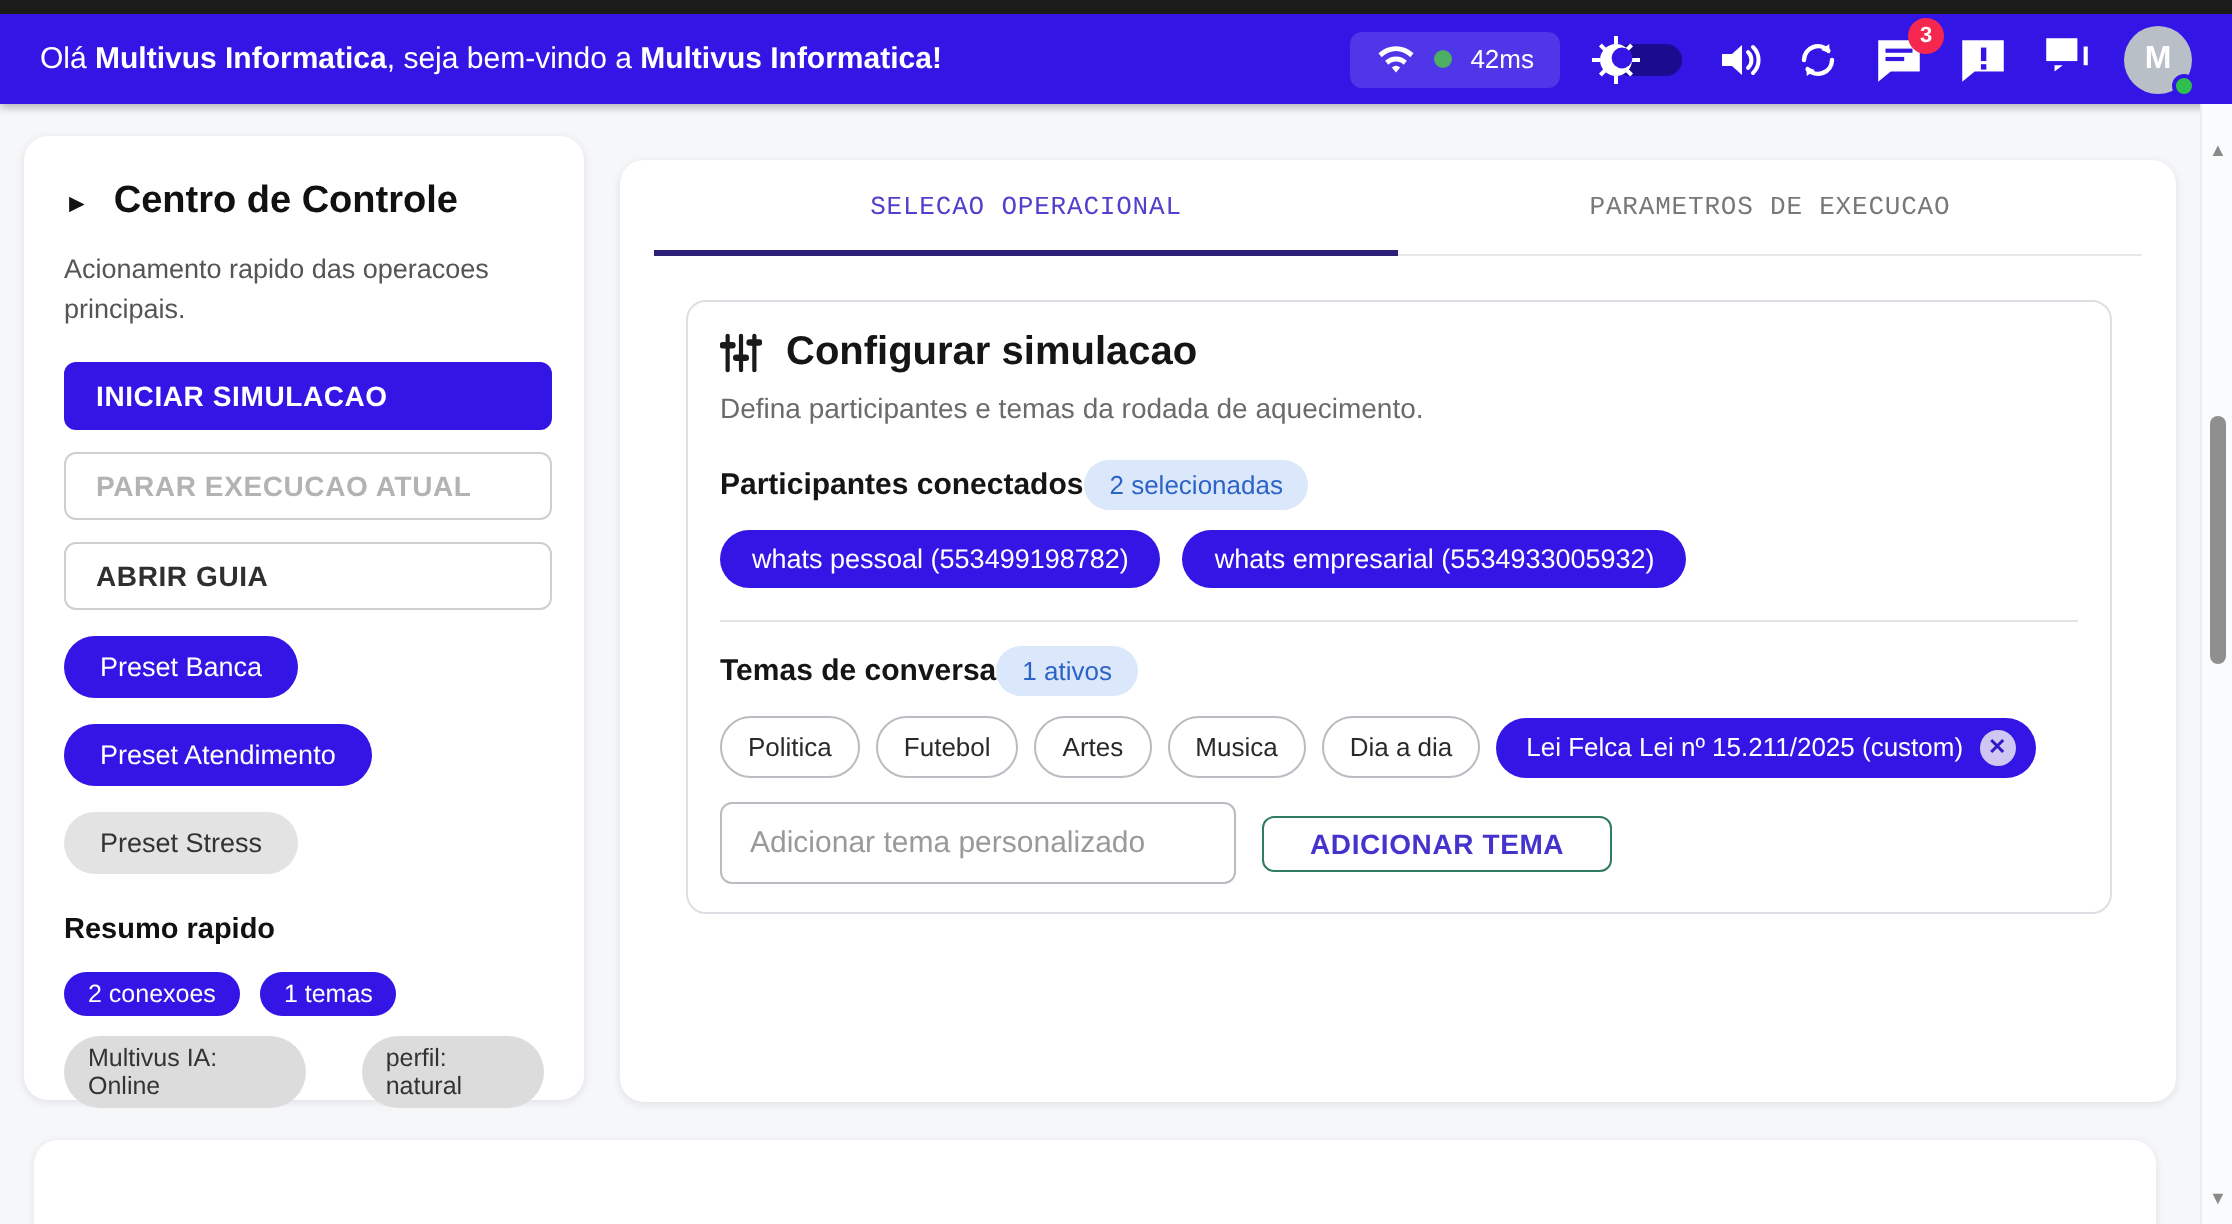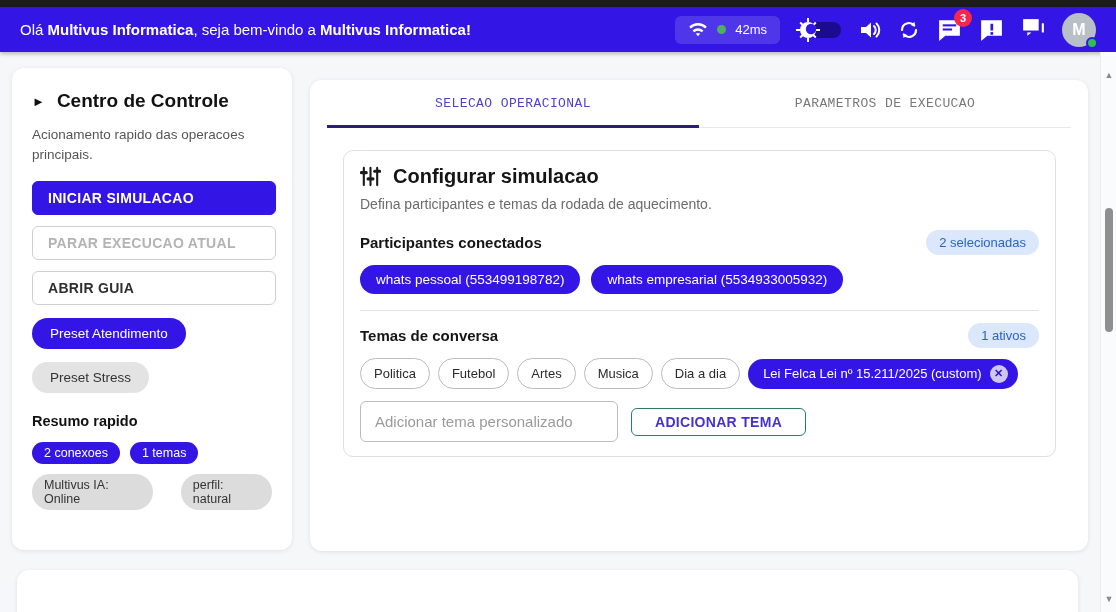--- a/index.html
+++ b/index.html
@@ -83,21 +83,21 @@
     font-size:13px; letter-spacing:.4px; color:#787878; cursor:pointer;font-family:Liberation Mono, monospace;
   }
   .tab.active { color:#5140cb; }
   .tab-underline { position:absolute; left:0; bottom:-1px; width:50%; height:3px; background:#2a2078; }
   .config-box {
     margin:22px 32px 0 33px; border:1px solid #dcdfe3; border-radius:10px; padding:14px 16px;
   }
   .cfg-title-row { display:flex; align-items:center; gap:12px; }
   .cfg-title { font-size:20px; font-weight:bold; color:#151515; }
   .cfg-sub { margin-top:8px; font-size:14px; color:#6b6b6b; }
-  .label-row { display:flex; align-items:center; justify-content:space-between; margin-top:18px; }
+  .label-row { display:flex; align-items:center; margin-top:18px; }
   .section-label { font-size:15px; font-weight:bold; color:#151515; }
   .count-badge { background:#dbe7fa; color:#2b63c8; font-size:13px; padding:5px 13px; border-radius:999px; }
   .pill-row { display:flex; align-items:center; gap:11px; margin-top:10px; flex-wrap:wrap; }
   .chip-blue {
     background:#3315e6; color:#fff; font-size:13.5px; padding:7px 16px; border-radius:16px;
     border:none; cursor:pointer; font-family:"Liberation Sans", sans-serif;
   }
   .chip-outline {
     background:#fff; color:#2a2a2a; font-size:13px; padding:7px 13px; border-radius:16px;
     border:1px solid #b9bcc1; cursor:pointer; font-family:"Liberation Sans", sans-serif;
@@ -232,20 +232,21 @@
   <div class="sb-title-row">
     <span class="sb-caret">►</span>
     <span class="sb-title">Centro de Controle</span>
   </div>
   <div class="sb-desc">Acionamento rapido das operacoes principais.</div>
 
   <button class="sb-btn primary">INICIAR SIMULACAO</button>
   <button class="sb-btn disabled">PARAR EXECUCAO ATUAL</button>
   <button class="sb-btn outline">ABRIR GUIA</button>
 
+  <button class="preset-pill blue">Preset Banca</button>
   <button class="preset-pill blue">Preset Atendimento</button>
   <button class="preset-pill gray">Preset Stress</button>
 
   <div class="sb-summary-title">Resumo rapido</div>
   <div class="badge-row">
     <span class="mini-pill blue">2 conexoes</span>
     <span class="mini-pill blue">1 temas</span>
   </div>
   <div class="badge-row" style="margin-top:10px;gap:28px;">
     <span class="mini-pill gray">Multivus IA: Online</span>

